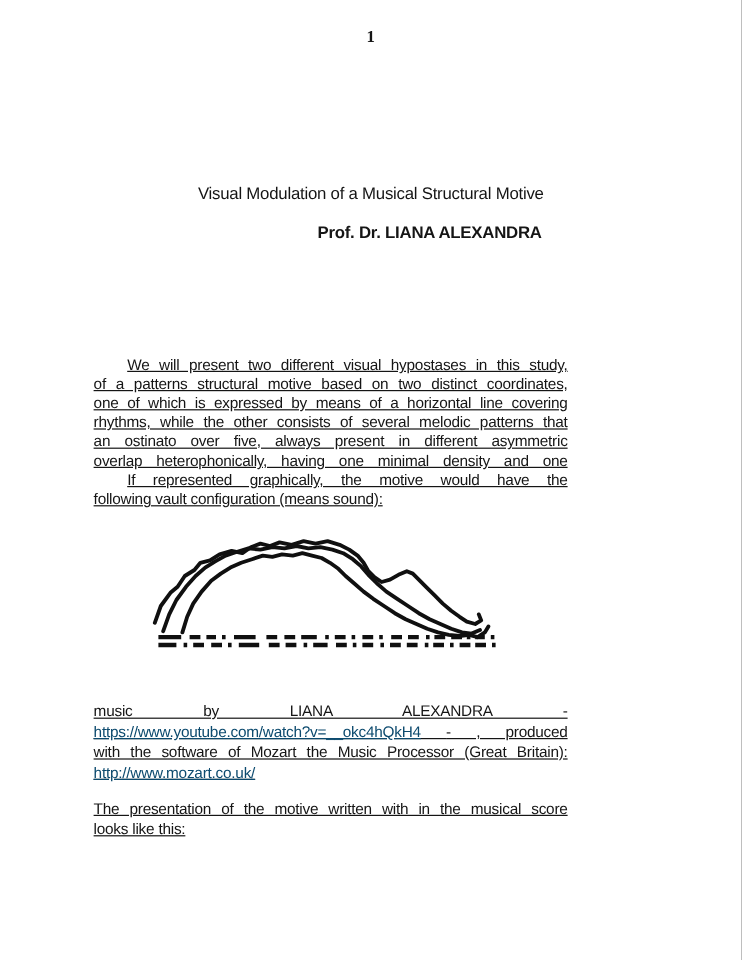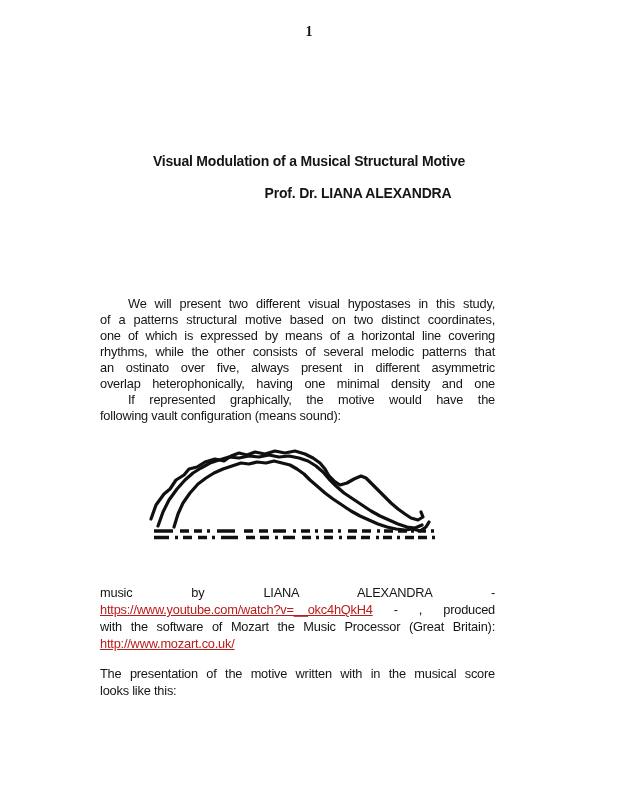--- a/index.html
+++ b/index.html
@@ -17,52 +17,53 @@
     text-align: center;
     font-family: "Liberation Serif", serif;
     font-weight: bold;
     font-size: 14px;
     line-height: 16px;
   }
   .title {
     margin: 112px 0 0 0;
     text-align: center;
     font-size: 14px;
-    font-weight: bold;
+    font-weight: normal;
     line-height: 19px;
     letter-spacing: -0.2px;
   }
   .author {
     position: relative;
     left: 49px;
     margin-top: 13px;
     text-align: center;
     font-size: 14px;
     font-weight: bold;
     line-height: 19px;
     letter-spacing: -0.2px;
   }
   .column {
-    margin-left: 100px;
+    margin-left: 78px;
     width: 395px;
+    text-decoration: underline;
   }
   .para { font-size: 12.8px; letter-spacing: -0.2px; }
   .p12 { line-height: 16px; }
   .p34 { line-height: 17px; }
   .p1 { margin-top: 93px; }
   .p3 { margin-top: 37px; }
   .p4 { margin-top: 13px; }
   .jline {
     text-align: justify;
     text-align-last: justify;
   }
   .lline { text-align: left; }
   .indent { padding-left: 28px; }
   a.doclink {
-    color: #b91c1c;
+    color: #0c4a6e;
     text-decoration: underline;
     cursor: pointer;
   }
   .figure-wrap {
     margin-top: 23px;
     height: 100px;
     position: relative;
   }
   .figure-wrap svg {
     position: absolute;

